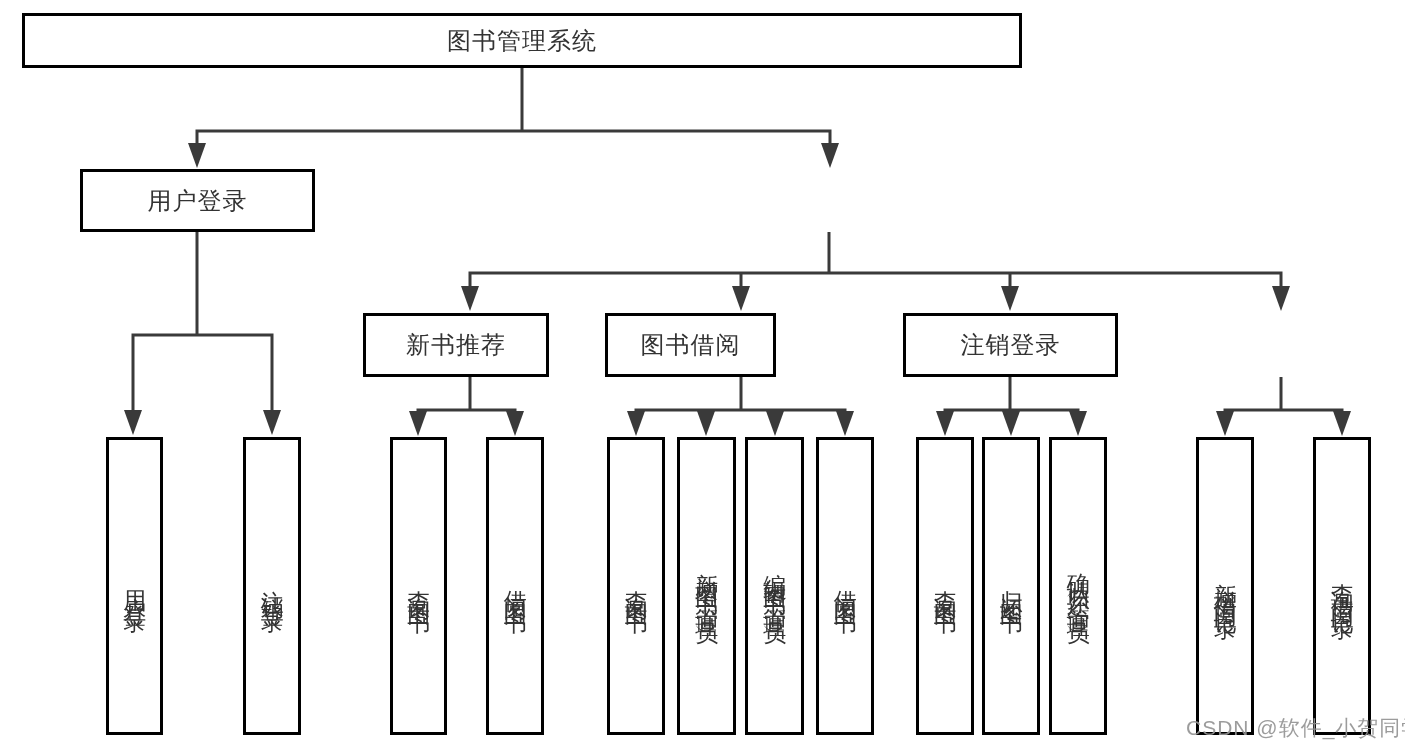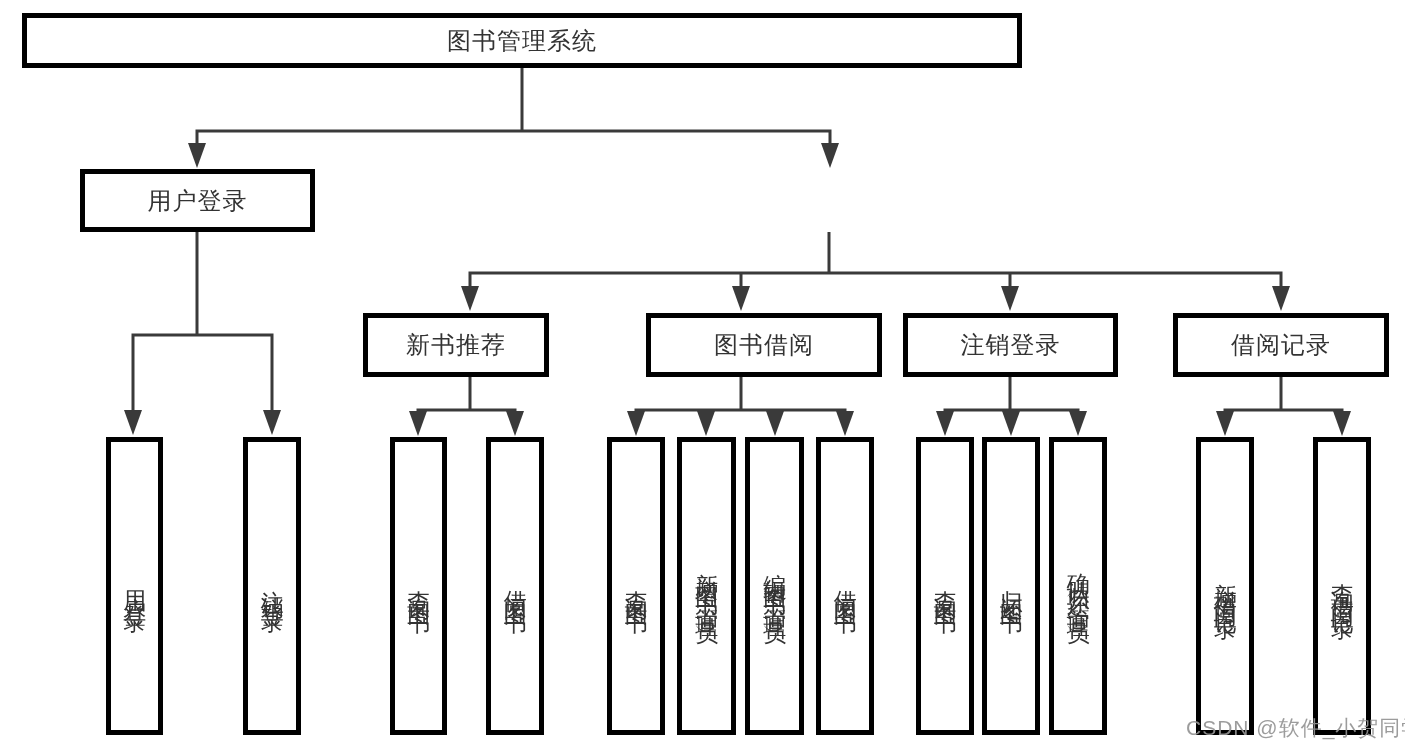--- a/index.html
+++ b/index.html
@@ -7,21 +7,21 @@
     position:relative;
     width:1405px; height:747px;
     background:#ffffff;
     font-family:"Liberation Sans", sans-serif;
     overflow:hidden;
   }
   .stage svg { position:absolute; left:0; top:0; }
   .node {
     position:absolute;
     box-sizing:border-box;
-    border:5px solid #000000;
+    border:3px solid #000000;
     background:#ffffff;
     color:#333333;
     display:flex;
     align-items:center;
     justify-content:center;
     text-align:center;
   }
   .hbox {
     font-size:24px;
     letter-spacing:1px;
@@ -99,23 +99,22 @@
       <use href="#arrowhead" x="1225" y="436"></use>
       <use href="#arrowhead" x="1342" y="436"></use>
     </g>
   </svg>
 
   <div class="node hbox" style="left:22px;top:13px;width:1000px;height:55px">图书管理系统</div>
 
   <div class="node hbox" style="left:80px;top:169px;width:235px;height:63px">用户登录</div>
 
   <div class="node hbox" style="left:363px;top:313px;width:186px;height:64px">新书推荐</div>
-  <div class="node hbox" style="left:646px;top:313px;width:236px;height:64px">图书借阅</div>
+  <div class="node hbox" style="left:605px;top:313px;width:171px;height:64px">图书借阅</div>
   <div class="node hbox" style="left:903px;top:313px;width:215px;height:64px">注销登录</div>
-  <div class="node hbox" style="left:1173px;top:313px;width:216px;height:64px">借阅记录</div>
 
   <div class="node vbox" style="left:106px;width:57px">用户登录</div>
   <div class="node vbox" style="left:243px;width:58px">注销登录</div>
 
   <div class="node vbox" style="left:390px;width:57px">查询图书</div>
   <div class="node vbox" style="left:486px;width:58px">借阅图书</div>
 
   <div class="node vbox" style="left:607px;width:58px">查询图书</div>
   <div class="node vbox" style="left:677px;width:59px">新增图书（管理员）</div>
   <div class="node vbox" style="left:745px;width:59px">编辑图书（管理员）</div>

